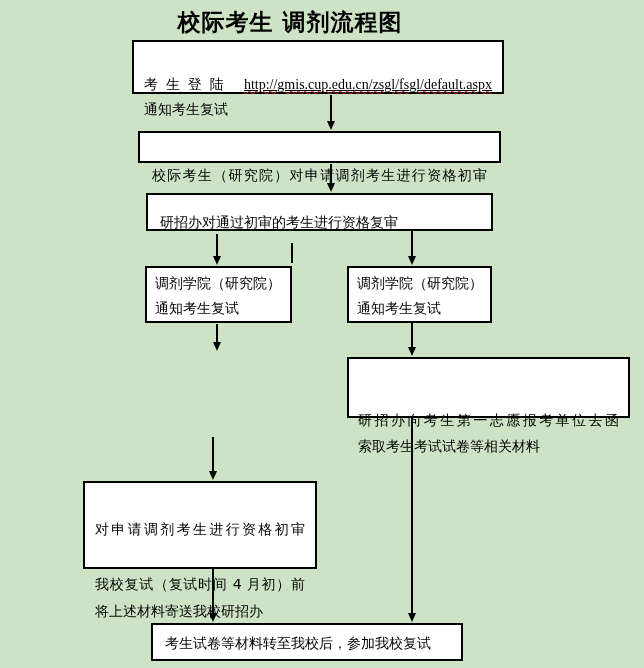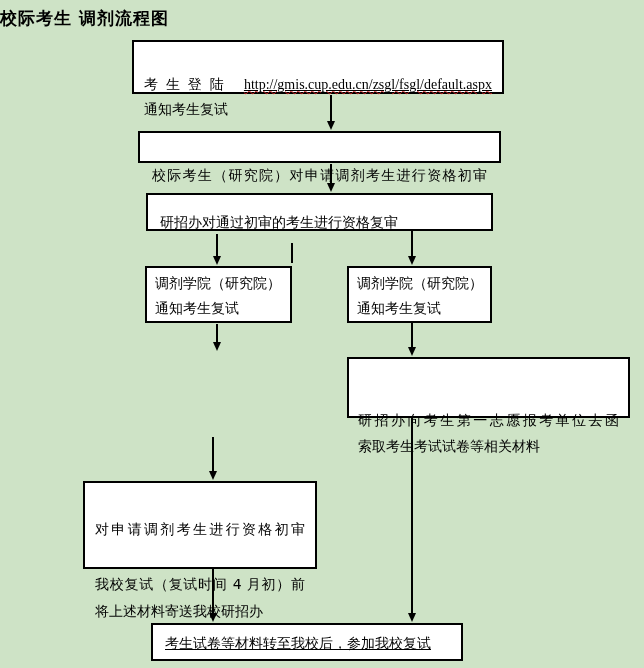--- a/index.html
+++ b/index.html
@@ -5,22 +5,22 @@
   :root{
     --bg:#cee3c6; --boxfill:#ffffff; --boxborder:#000000; --line:#000000; --spell:#cc2222;
   }
   html,body{margin:0;padding:0;}
   body{font-family:"DejaVu Sans",sans-serif;}
   .canvas{
     position:relative; width:644px; height:668px; overflow:hidden;
     background:var(--bg); color:#000;
   }
   .title{
-    position:absolute; top:7px; left:0; width:580px; 
-    font-size:17px; font-weight:bold; letter-spacing:1px;
+    position:absolute; top:7px; left:0; width:580px; text-align:center;
+    font-size:23px; font-weight:bold; letter-spacing:1px;
   }
   .fbox{
     position:absolute; box-sizing:border-box; background:var(--boxfill);
     border:2px solid var(--boxborder); font-size:14px;
   }
   .bline{white-space:nowrap; overflow:visible;}
   .jl{text-align:justify; text-align-last:justify;margin-top:28px;}
   .url{
     font-family:"Liberation Serif",serif; font-size:14px;
     text-decoration:underline solid #000; text-decoration-thickness:1px;
@@ -97,17 +97,17 @@
     <div class="bline jl">我校复试（复试时间 4 月初）前</div>
     <div class="bline">将上述材料寄送我校研招办</div>
   </div>
 
   <div class="vline" style="left:212px; top:569px; height:45px;"></div>
   <div class="ah" style="left:209px; top:613px;"></div>
 
   <div class="vline" style="left:411px; top:418px; height:196px;"></div>
   <div class="ah" style="left:408px; top:613px;"></div>
 
-  <div class="fbox" style="left:151px; top:623px; width:312px; height:38px; padding:6px 12px; line-height:24px;text-decoration:underline;">
+  <div class="fbox" style="left:151px; top:623px; width:312px; height:38px; padding:6px 12px; line-height:24px;">
     <div class="bline">考生试卷等材料转至我校后，参加我校复试</div>
   </div>
 
 </div>
 
 </body></html>

